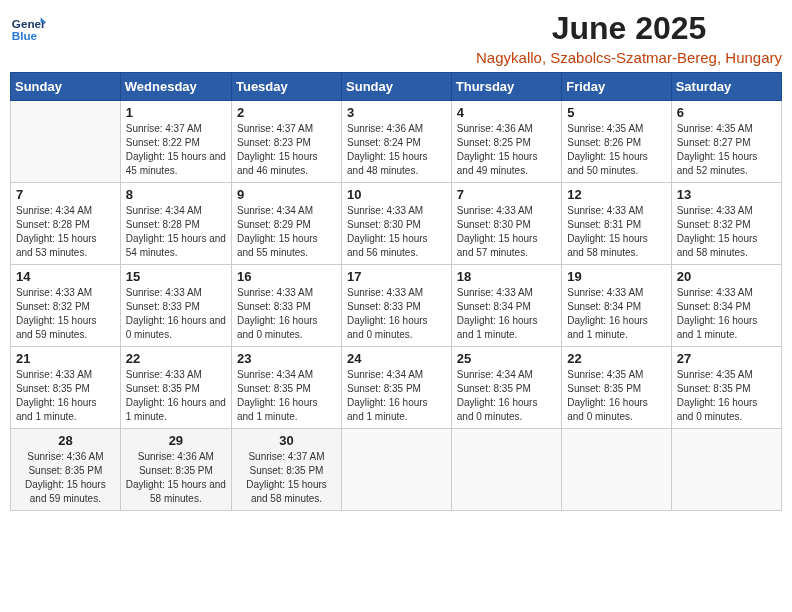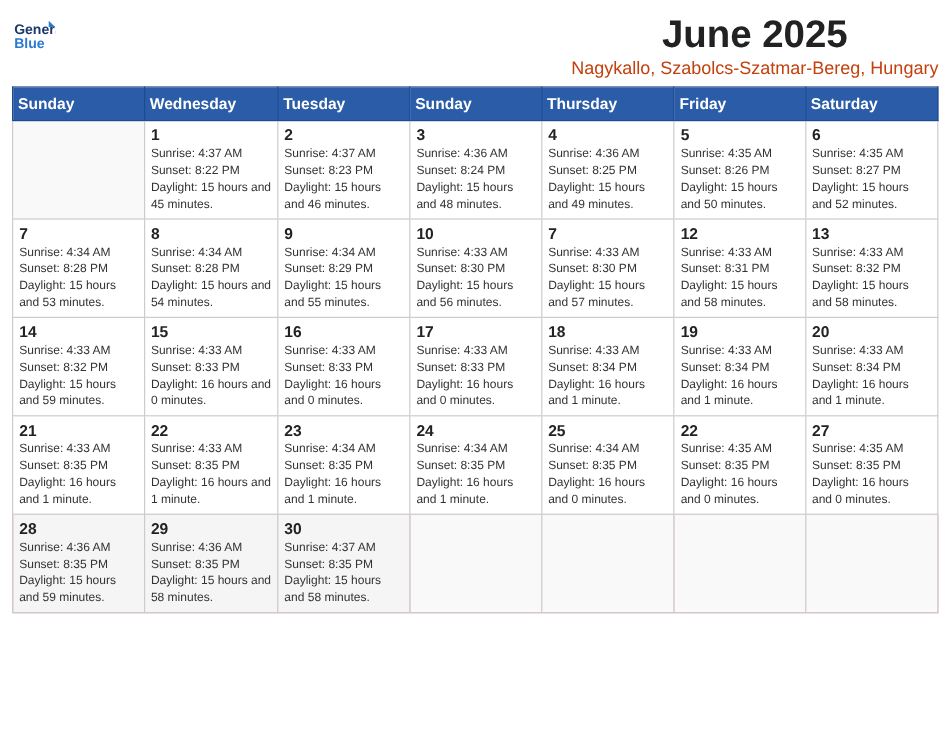--- a/index.html
+++ b/index.html
@@ -330,21 +330,21 @@
         </td>
         <td>
           <span class="day-number">27</span>
         <div class="day-info">
           Sunrise: 4:35 AM<br>
           Sunset: 8:35 PM<br>
           Daylight: 16 hours and 0 minutes.
         </div>
         </td>
       </tr>
-      <tr style="background: #ec4899;">
+      <tr style="background: #ec4899; text-align: center;">
         <td>
           <span class="day-number">28</span>
         <div class="day-info">
           Sunrise: 4:36 AM<br>
           Sunset: 8:35 PM<br>
           Daylight: 15 hours and 59 minutes.
         </div>
         </td>
         <td>
           <span class="day-number">29</span>

